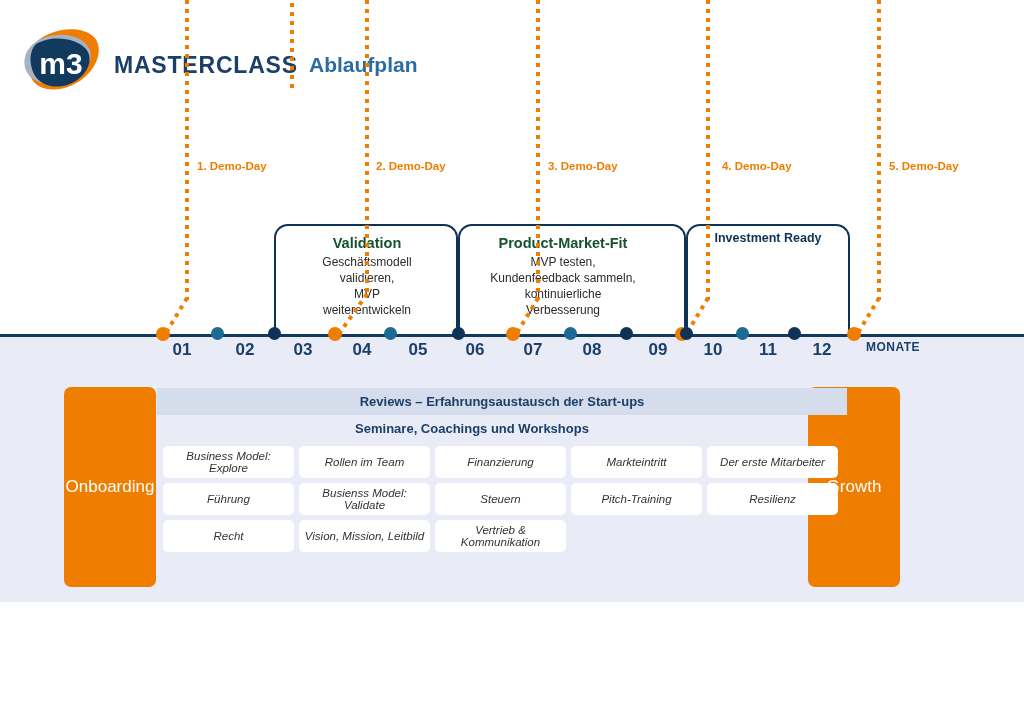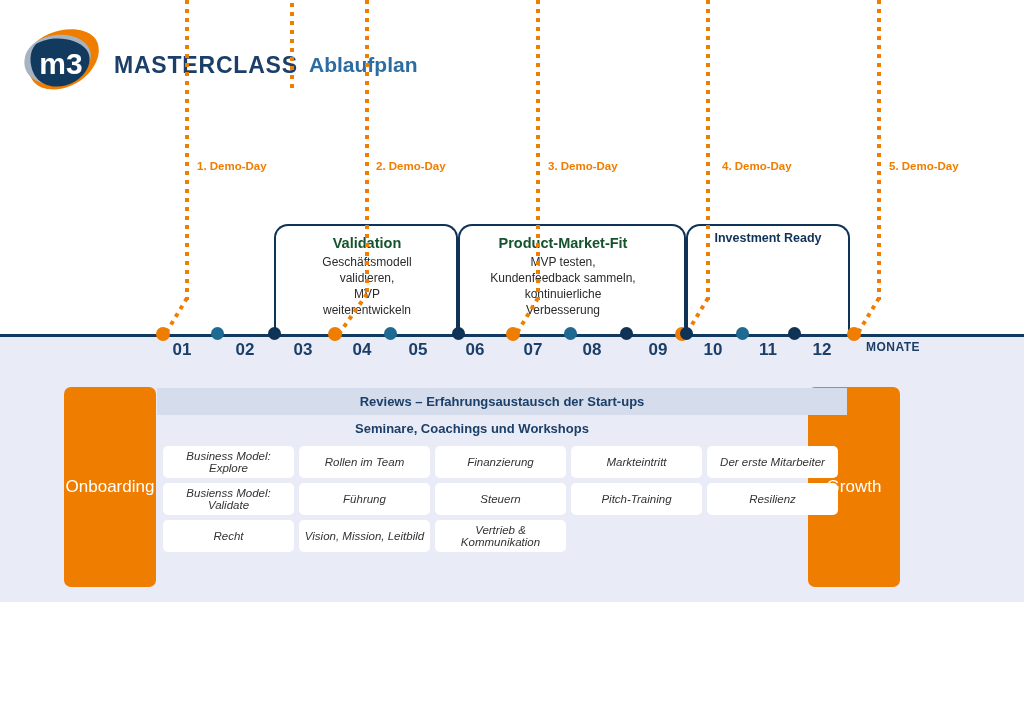--- a/index.html
+++ b/index.html
@@ -331,22 +331,22 @@
 
 <div id="seminar-heading">Seminare, Coachings und Workshops</div>
 
 <div id="seminar-grid">
   <div class="seminar-cell">Business Model: Explore</div>
   <div class="seminar-cell">Rollen im Team</div>
   <div class="seminar-cell">Finanzierung</div>
   <div class="seminar-cell">Markteintritt</div>
   <div class="seminar-cell">Der erste Mitarbeiter</div>
 
+  <div class="seminar-cell">Führung</div>
   <div class="seminar-cell">Busienss Model: Validate</div>
-  <div class="seminar-cell">Führung</div>
   <div class="seminar-cell">Steuern</div>
   <div class="seminar-cell">Pitch-Training</div>
   <div class="seminar-cell">Resilienz</div>
 
   <div class="seminar-cell">Recht</div>
   <div class="seminar-cell">Vision, Mission, Leitbild</div>
   <div class="seminar-cell">Vertrieb &amp; Kommunikation</div>
   <div class="seminar-cell empty"></div>
   <div class="seminar-cell empty"></div>
 </div>

